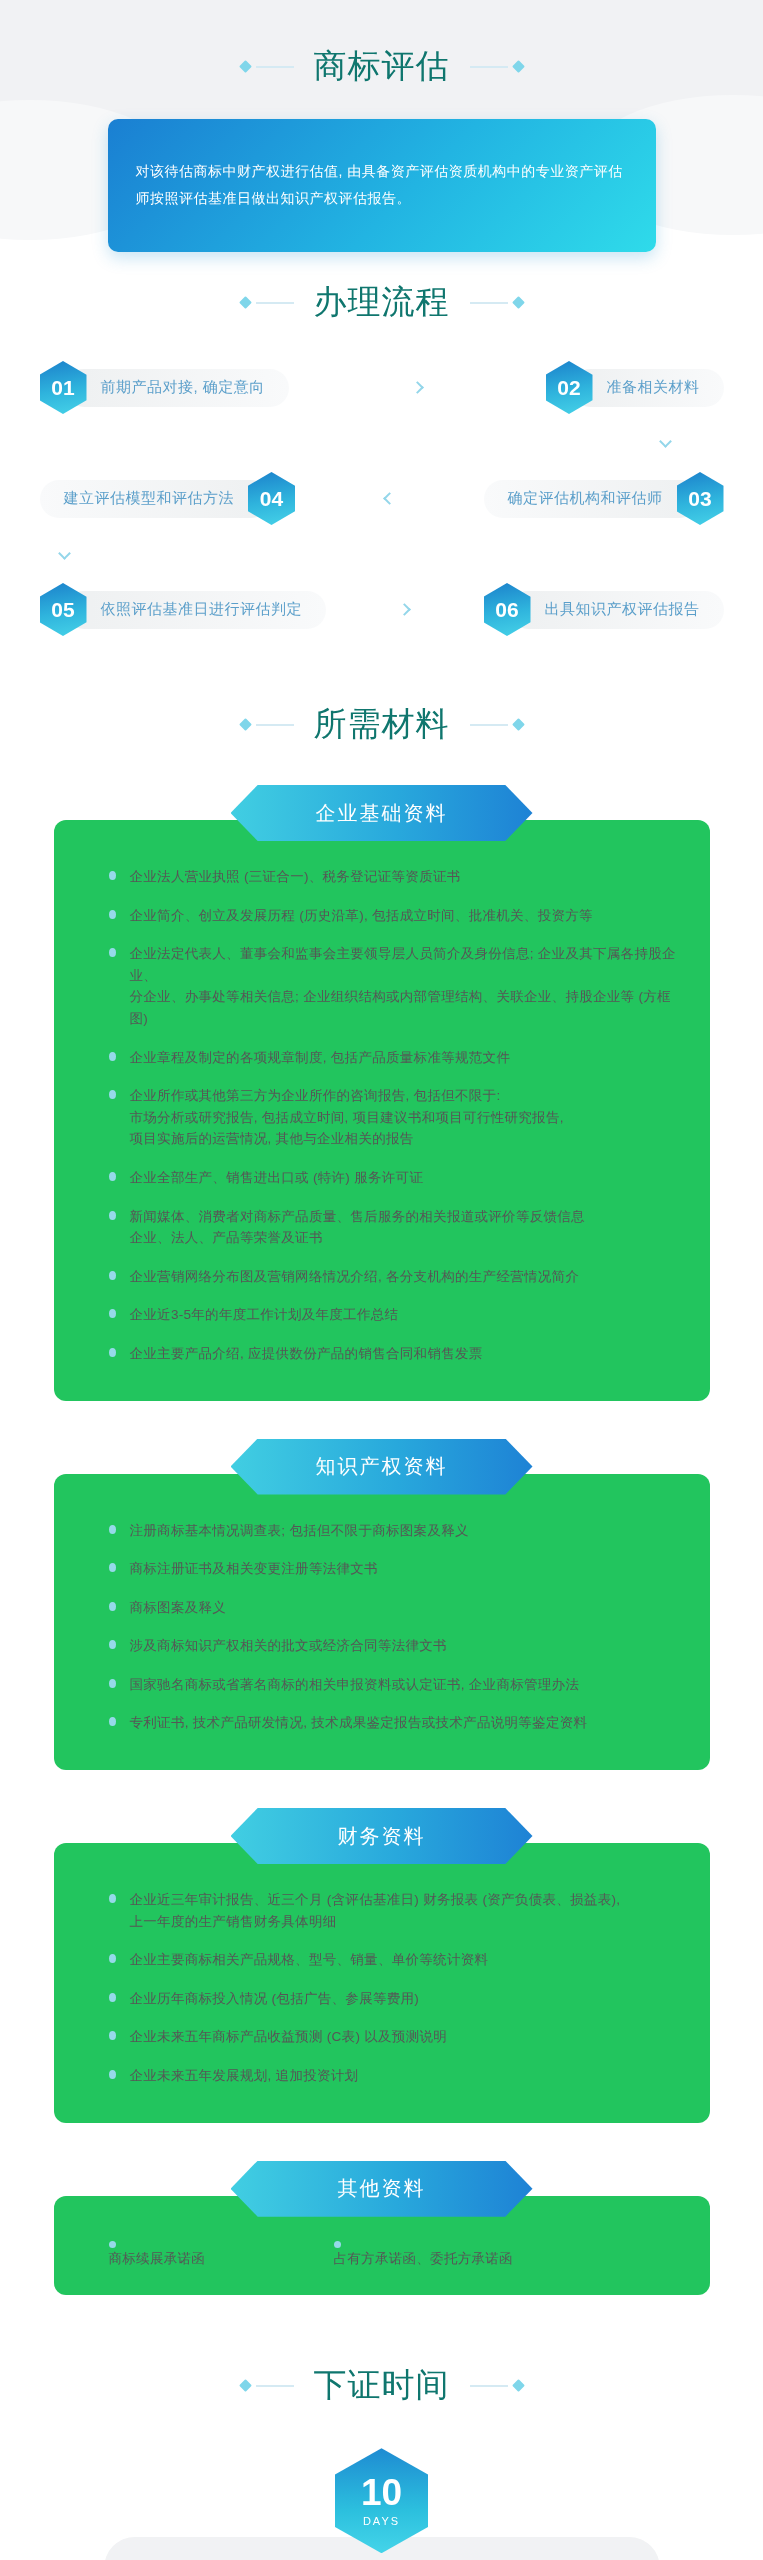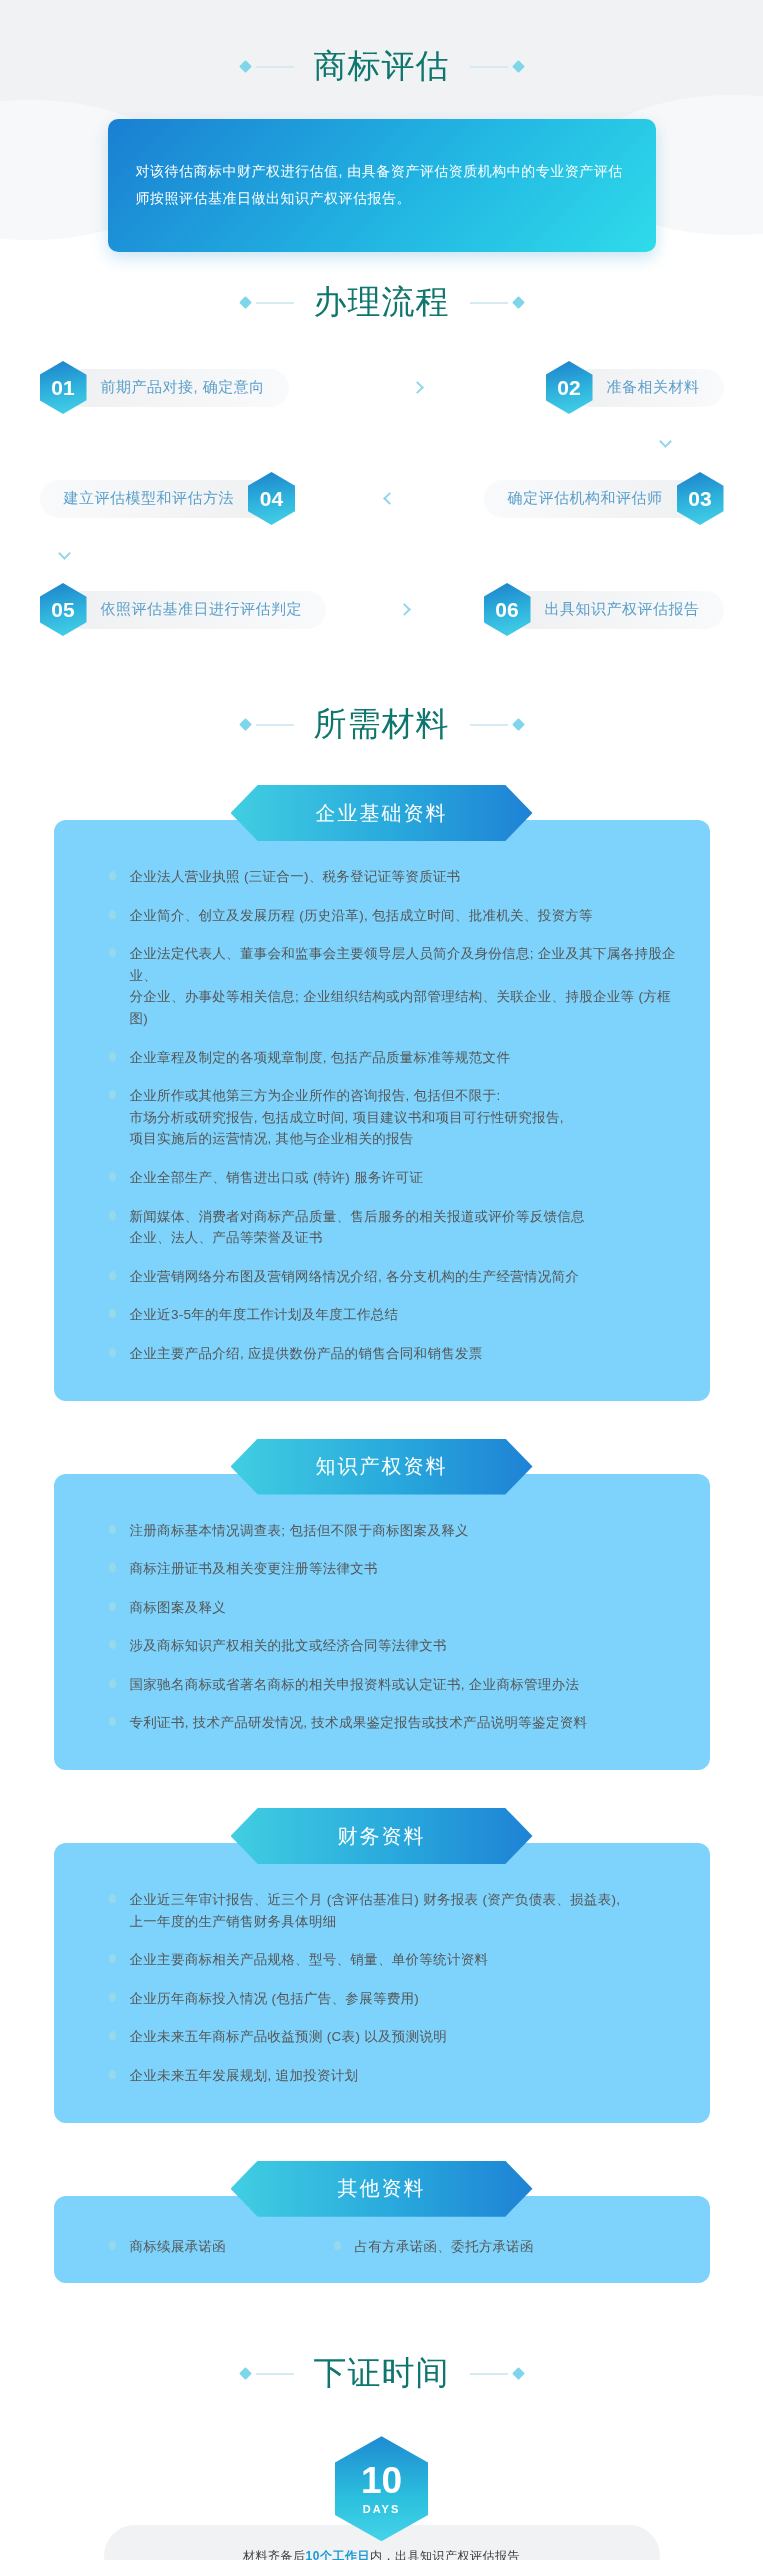--- a/index.html
+++ b/index.html
@@ -61,40 +61,40 @@
   
   .materials { margin-top:66px; }
   .mat-banner {
     width:302px; height:56px; margin:38px auto -21px; position:relative; z-index:2;
     clip-path:polygon(0% 50%,9% 0%,91% 0%,100% 50%,91% 100%,9% 100%);
     background:linear-gradient(90deg,#41cee2 0%,#28a8dc 55%,#1e82d5 100%);
     display:flex; align-items:center; justify-content:center;
     color:#fff; font-size:20px; letter-spacing:2px;
   }
   .mat-box {
-    width:656px; margin:0 auto; background:#7dd3fc; border-radius:12px;
+    width:656px; margin:0 auto; background:#22c55e; border-radius:12px;
     padding:46px 30px 28px 55px;
   }
   .mat-item { display:flex; margin-bottom:17px; }
   .mat-item:last-child { margin-bottom:8px; }
   .bullet { width:7px; height:9px; border-radius:50%; background:#96d9e9; flex:0 0 7px; margin:5px 14px 0 0; }
   .mat-text { font-size:13.5px; line-height:1.6; color:#565656; white-space:pre-line; letter-spacing:0.3px; }
   .mat-box.two-col { display:flex; padding:40px 30px 26px 55px; }
-  .mat-box.two-col .mat-item { margin-bottom:0; }
+  .mat-box.two-col .mat-item { margin-bottom:0;flex-direction:column; }
   .mat-box.two-col .mat-item:first-child { width:225px; }
   
   .cert { margin-top:68px;text-align:right; }
   .cert-hex {
     width:93px; height:105px; margin:40px auto -16px; position:relative; z-index:2;
     clip-path:polygon(50% 0,100% 25%,100% 75%,50% 100%,0 75%,0 25%);
     background:linear-gradient(180deg,#1e8bd2 0%,#2cc0de 60%,#44d4e9 100%);
     display:flex; flex-direction:column; align-items:center; justify-content:center; color:#fff;
   }
   .cert-hex .num { font-size:37px; font-weight:bold; line-height:1; }
-  .cert-hex .unit { font-size:11px; font-weight:bold; letter-spacing:2px; margin-top:4px; }
+  .cert-hex .unit { font-size:11px; font-weight:normal; letter-spacing:2px; margin-top:4px; }
   .cert-pill {
     width:556px; height:62px; margin:0 auto; background:#f1f2f4; border-radius:32px;
     display:flex; align-items:center; justify-content:center;
     font-size:12px; color:#3a3a3a; letter-spacing:0.5px;
   }
   .cert-pill .hl { color:#1d9ad6; font-weight:bold; }
 </style>
 </head>
 <body>
 

